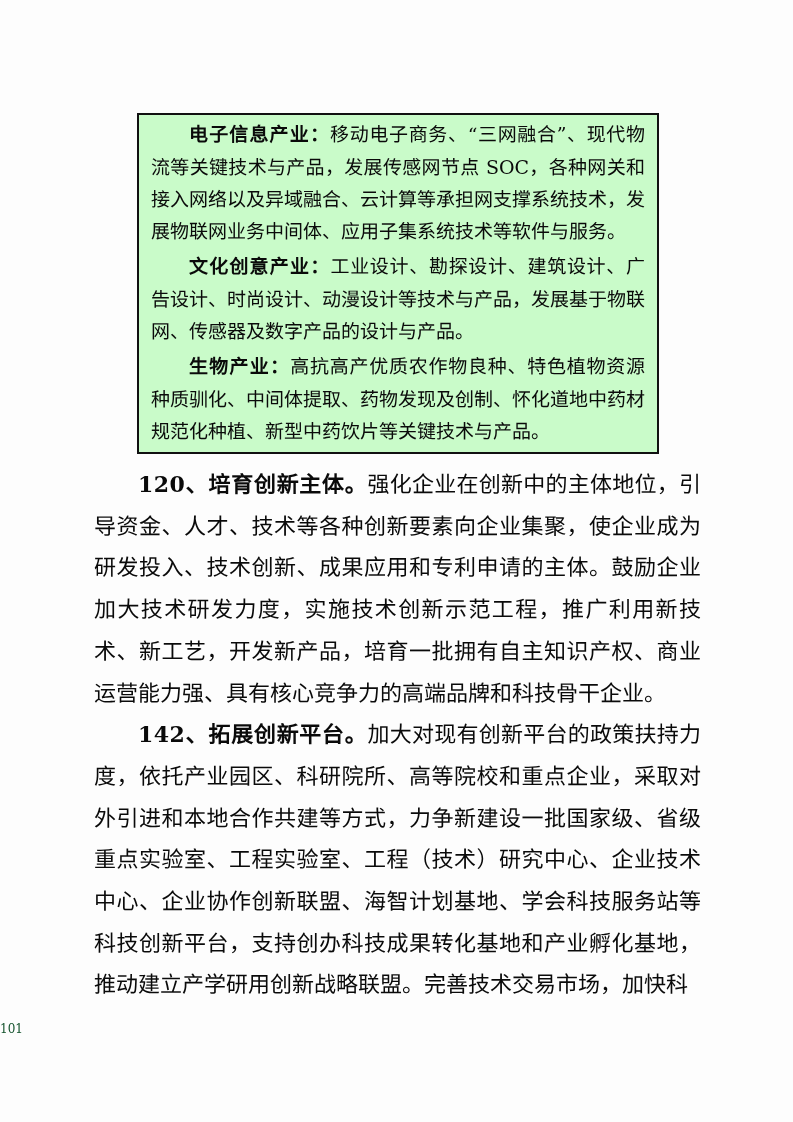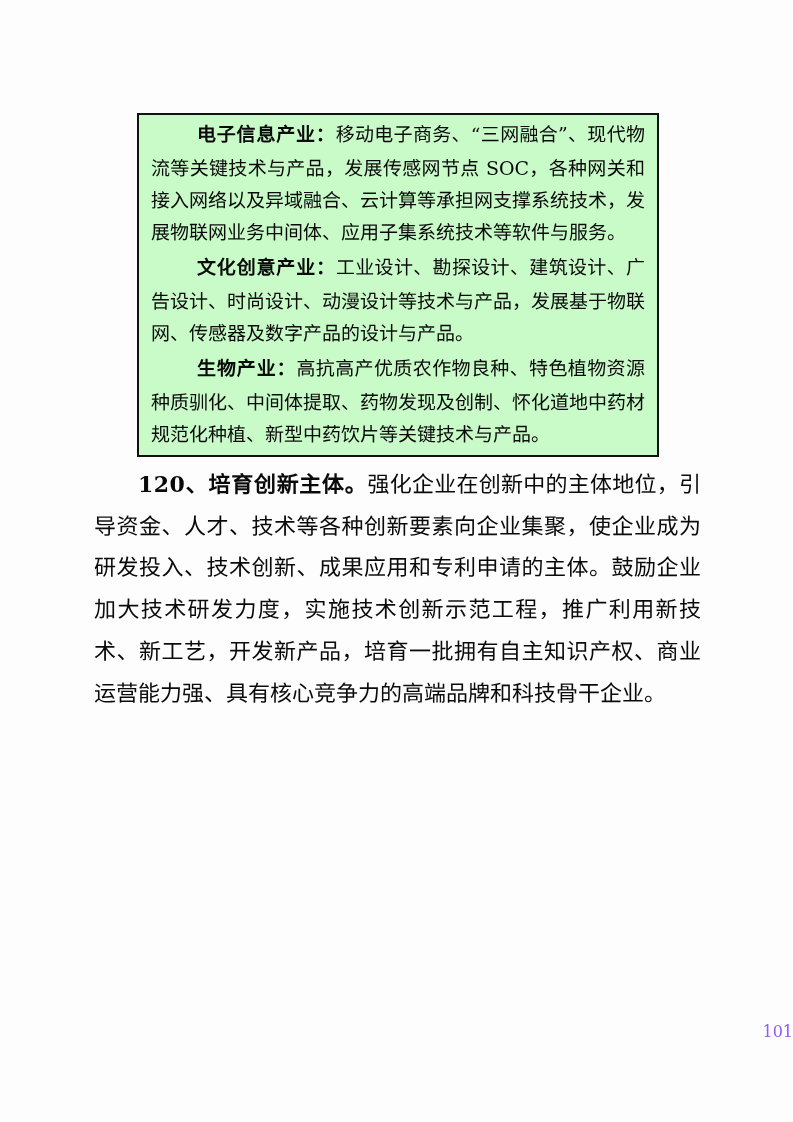--- a/index.html
+++ b/index.html
@@ -29,24 +29,23 @@
     font-size: 19px;
     line-height: 32px;
     text-align: justify;
   }
   .box-para {
     margin: 0 0 3px 0;
     text-indent: 2em;
   }
   .box-para:last-child { margin-bottom: 0; }
   .box-head {
-    font-family: Liberation Mono, monospace;
+    font-family: Liberation Serif, serif;
     font-weight: bold;
     letter-spacing: 0.5px;
-    margin-left: 8px;
   }
   
   .doc-body {
     position: absolute;
     left: 94px;
     top: 464px;
     width: 607px;
     font-size: 22px;
     line-height: 41.7px;
     text-align: justify;
@@ -58,35 +57,36 @@
   .para-head {
     font-weight: bold;
     letter-spacing: 0.5px;
   }
   
   .page-number {
     position: absolute;
     left: 0;
     top: 1022px;
     width: 100%;
-    text-align: right;
-    font-size: 16px;
-    color: #8b5cf6;
+    text-align: left;
+    font-size: 12px;
+    color: #14532d;
   }
 </style>
 </head>
 <body>
 
 <div class="page">
 
   <div class="green-box">
     <p class="box-para"><span class="box-head">电子信息产业：</span><span class="box-text">移动电子商务、“三网融合”、现代物流等关键技术与产品，发展传感网节点 SOC，各种网关和接入网络以及异域融合、云计算等承担网支撑系统技术，发展物联网业务中间体、应用子集系统技术等软件与服务。</span></p>
     <p class="box-para"><span class="box-head">文化创意产业：</span><span class="box-text">工业设计、勘探设计、建筑设计、广告设计、时尚设计、动漫设计等技术与产品，发展基于物联网、传感器及数字产品的设计与产品。</span></p>
     <p class="box-para"><span class="box-head">生物产业：</span><span class="box-text">高抗高产优质农作物良种、特色植物资源种质驯化、中间体提取、药物发现及创制、怀化道地中药材规范化种植、新型中药饮片等关键技术与产品。</span></p>
   </div>
 
   <div class="doc-body">
     <p class="para"><span class="para-head">120、培育创新主体。</span><span>强化企业在创新中的主体地位，引导资金、人才、技术等各种创新要素向企业集聚，使企业成为研发投入、技术创新、成果应用和专利申请的主体。鼓励企业加大技术研发力度，实施技术创新示范工程，推广利用新技术、新工艺，开发新产品，培育一批拥有自主知识产权、商业运营能力强、具有核心竞争力的高端品牌和科技骨干企业。</span></p>
+    <p class="para"><span class="para-head">142、拓展创新平台。</span><span>加大对现有创新平台的政策扶持力度，依托产业园区、科研院所、高等院校和重点企业，采取对外引进和本地合作共建等方式，力争新建设一批国家级、省级重点实验室、工程实验室、工程（技术）研究中心、企业技术中心、企业协作创新联盟、海智计划基地、学会科技服务站等科技创新平台，支持创办科技成果转化基地和产业孵化基地，推动建立产学研用创新战略联盟。完善技术交易市场，加快科</span></p>
   </div>
 
   <div class="page-number">101</div>
 
 </div>
 
 </body></html>

